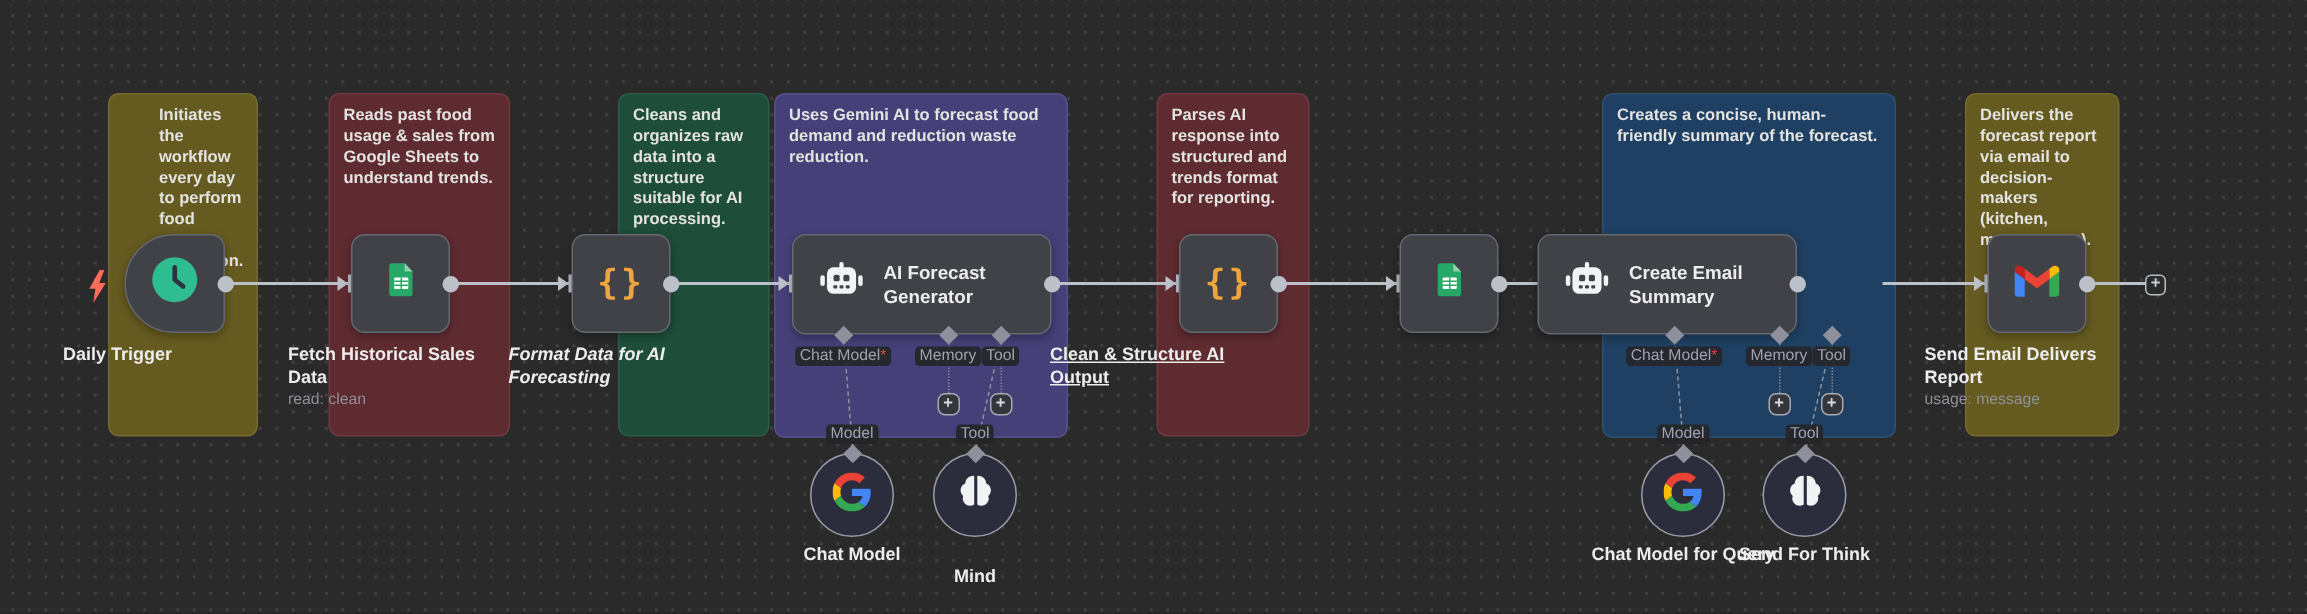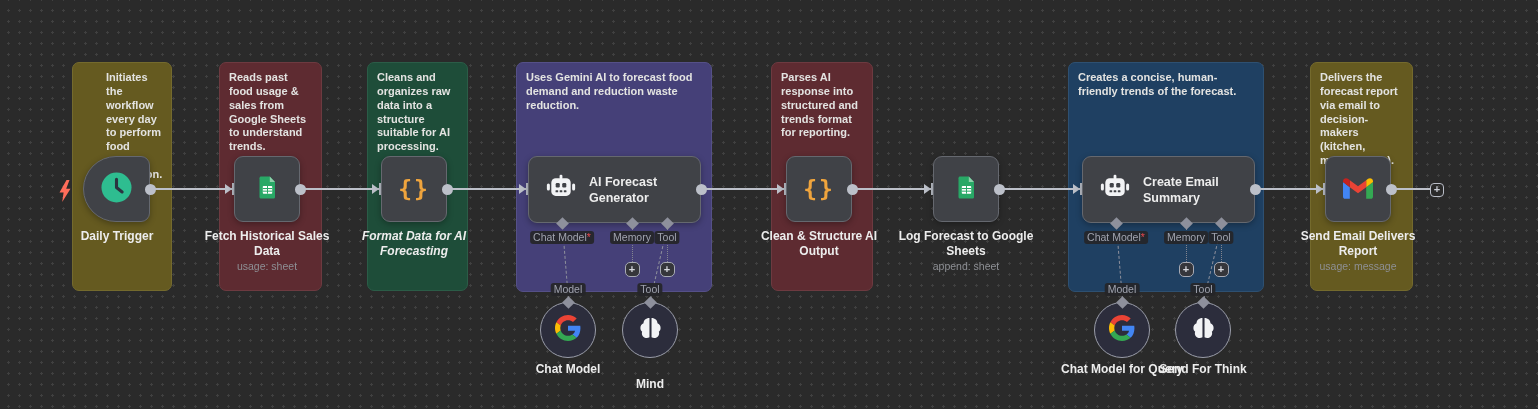--- a/index.html
+++ b/index.html
@@ -7,40 +7,40 @@
     position:relative;width:1538px;height:409px;overflow:hidden;
     background-color:#2a2a2a;
     background-image:radial-gradient(#404040 1px,transparent 1.35px);
     background-size:11px 11px;background-position:3px 5px;
     font-family:"Liberation Sans",sans-serif;
   }
   .sticky{position:absolute;border-radius:7px;padding:8px 9px;box-sizing:border-box;
     font-size:11px;line-height:1.26;font-weight:600;color:#e3e3e1;}
   .sticky.olive{background:#655a20;border:1px solid #746a2d;}
   .sticky.red{background:#5e2b31;border:1px solid #6d3a40;}
-  .sticky.green{background:#1e4d39;border:1px solid #2b5c47;}
+  .sticky.green{background:#1e4d39;border:1px solid #2b5c47;margin-left:45px;}
   .sticky.purple{background:#454078;border:1px solid #555088;}
   .sticky.blue{background:#1f4062;border:1px solid #2e5071;}
 
   .edge{position:absolute;top:187.5px;height:2px;background:#bcc0c9;}
   .edge.arrow::before{content:"";position:absolute;right:2px;top:-4px;width:0;height:0;
     border-left:7px solid #bcc0c9;border-top:5px solid transparent;border-bottom:5px solid transparent;}
   .edge.arrow::after{content:"";position:absolute;right:-1px;top:-5px;width:3px;height:12px;background:#bcc0c9;}
 
   .node{position:absolute;width:66px;height:66px;background:#404247;border:1.7px solid #65686f;
     border-radius:9px;box-sizing:border-box;display:flex;align-items:center;justify-content:center;
     box-shadow:0 2px 6px rgba(0,0,0,.3);}
   .node.trigger{border-radius:33px 9px 9px 33px;}
   .node.wide{width:173px;height:67px;justify-content:flex-start;padding-left:17px;gap:13px;}
   .wide-label{font-size:12.5px;font-weight:600;color:#ededed;line-height:1.28;max-width:96px;}
   .out-port{position:absolute;right:-7px;top:50%;margin-top:-5.5px;width:11px;height:11px;
     border-radius:50%;background:#bcc0c9;}
   .braces{color:#efa43d;font-family:"DejaVu Sans Mono",monospace;font-size:23px;font-weight:700;letter-spacing:2px;}
 
-  .node-label{position:absolute;width:150px;text-align:center;font-size:12px;font-weight:600;
+  .node-label{position:absolute;width:150px;text-align:left;font-size:12px;font-weight:600;
     color:#ededed;line-height:1.22;}
   .nl-sub{font-size:10.5px;color:#8e9095;font-weight:400;margin-top:2px;}
 
   .diamond{position:absolute;width:9px;height:9px;background:#8e909c;transform:rotate(45deg);}
   .chip{position:absolute;transform:translateX(-50%);font-size:10.5px;color:#a0a3ae;
     background:rgba(37,37,40,.92);padding:0 3px;border-radius:3px;white-space:nowrap;line-height:1.25;}
   .chip .req{color:#e5484d;}
   .stub{position:absolute;width:0;border-left:1.5px dotted #83858f;}
   .dash{position:absolute;width:0;border-left:1.5px dashed #8e909c;transform-origin:top left;}
   .mini-plus{position:absolute;width:15px;height:15px;background:#35363b;border:1.7px solid #a7aab4;
@@ -60,25 +60,25 @@
 
 <div class="canvas">
 
   <div class="bolt" style="left:59px;top:180px;">
     <svg width="12" height="22" viewBox="0 0 12 22">
         <path d="M7.5 0 L0.5 12.5 H4.6 L3.2 22 L11.5 8.7 H7.2 L10.5 0 Z" fill="#ff6d5a"></path>
       </svg>
   </div>
 
   <div class="sticky olive" style="left:72px;top:62px;width:100px;height:229px;padding-left:33px;"><span>Initiates the workflow every day to perform food waste prediction.</span></div>
-  <div class="sticky red" style="left:219px;top:62px;width:103px;height:229px;"><span>Reads past food usage &amp; sales from Google Sheets to understand trends.</span></div>
+  <div class="sticky red" style="left:219px;top:62px;width:121px;height:229px;"><span>Reads past food usage &amp; sales from Google Sheets to understand trends.</span></div>
   <div class="sticky green" style="left:367px;top:62px;width:101px;height:229px;"><span>Cleans and organizes raw data into a structure suitable for AI processing.</span></div>
   <div class="sticky purple" style="left:516px;top:62px;width:196px;height:230px;"><span>Uses Gemini AI to forecast food demand and reduction waste reduction.</span></div>
   <div class="sticky red" style="left:771px;top:62px;width:102px;height:229px;"><span>Parses AI response into structured and trends format for reporting.</span></div>
-  <div class="sticky blue" style="left:1068px;top:62px;width:196px;height:230px;"><span>Creates a concise, human-friendly trends of the forecast.</span></div>
+  <div class="sticky blue" style="left:1068px;top:62px;width:196px;height:230px;"><span>Creates a concise, human-friendly summary of the forecast.</span></div>
   <div class="sticky olive" style="left:1310px;top:62px;width:103px;height:229px;"><span>Delivers the forecast report via email to decision-makers (kitchen, manager, etc).</span></div>
 
   <div class="edge arrow" style="left:150px;width:84px;"></div>
   <div class="edge arrow" style="left:300px;width:81px;"></div>
   <div class="edge arrow" style="left:447px;width:81px;"></div>
   <div class="edge arrow" style="left:701px;width:85px;"></div>
   <div class="edge arrow" style="left:852px;width:81px;"></div>
   <div class="edge arrow" style="left:999px;width:83px;"></div>
   <div class="edge arrow" style="left:1255px;width:70px;"></div>
   <div class="edge" style="left:1391px;width:39px;"></div>
@@ -160,21 +160,21 @@
         <g stroke="#28a866" stroke-width="1">
             <line x1="12" y1="10.5" x2="12" y2="17.9"></line>
             <line x1="7.5" y1="13" x2="16.5" y2="13"></line>
             <line x1="7.5" y1="15.5" x2="16.5" y2="15.5"></line>
           </g>
       </svg>
     </span>
     <span class="out-port"></span>
   </div>
 
-  <div class="node wide" style="left:1082px;top:156px;align-items:center;">
+  <div class="node wide" style="left:1025px;top:156px;align-items:center;">
     <span>
       <svg width="30" height="27" viewBox="0 0 34 30">
         <g fill="#f2f3f5">
             <rect x="15.4" y="0.5" width="3.2" height="5" rx="1.4"></rect>
             <rect x="6" y="4.5" width="22" height="20" rx="5"></rect>
             <rect x="1" y="10.5" width="3.4" height="8" rx="1.7"></rect>
             <rect x="29.6" y="10.5" width="3.4" height="8" rx="1.7"></rect>
           </g>
         <g fill="#404247">
             <rect x="11" y="10" width="4.6" height="5" rx="1.4"></rect>
@@ -269,31 +269,27 @@
   <div class="subnode-label" style="left:503px;top:362px;">Chat Model</div>
   <div class="subnode-label" style="left:585px;top:377px;">Mind</div>
   <div class="subnode-label" style="left:1057px;top:362px;">Chat Model for Query</div>
   <div class="subnode-label" style="left:1138px;top:362px;">Send For Think</div>
 
   <div class="node-label" style="left:42px;top:229px;">
     <div>Daily Trigger</div>
   </div>
   <div class="node-label" style="left:192px;top:229px;">
     <div>Fetch Historical Sales Data</div>
-    <div class="nl-sub">usage: sheet</div>
+    <div class="nl-sub">read: clean</div>
   </div>
   <div class="node-label" style="left:339px;top:229px;font-style:italic;">
     <div>Format Data for AI Forecasting</div>
   </div>
-  <div class="node-label" style="left:744px;top:229px;">
+  <div class="node-label" style="left:700px;top:229px;text-decoration:underline;">
     <div>Clean &amp; Structure AI Output</div>
-  </div>
-  <div class="node-label" style="left:891px;top:229px;">
-    <div>Log Forecast to Google Sheets</div>
-    <div class="nl-sub">append: sheet</div>
   </div>
   <div class="node-label" style="left:1283px;top:229px;">
     <div>Send Email Delivers Report</div>
     <div class="nl-sub">usage: message</div>
   </div>
 
   <div class="endplus" style="left:1430px;top:182.5px;">+</div>
 
 </div>
 

